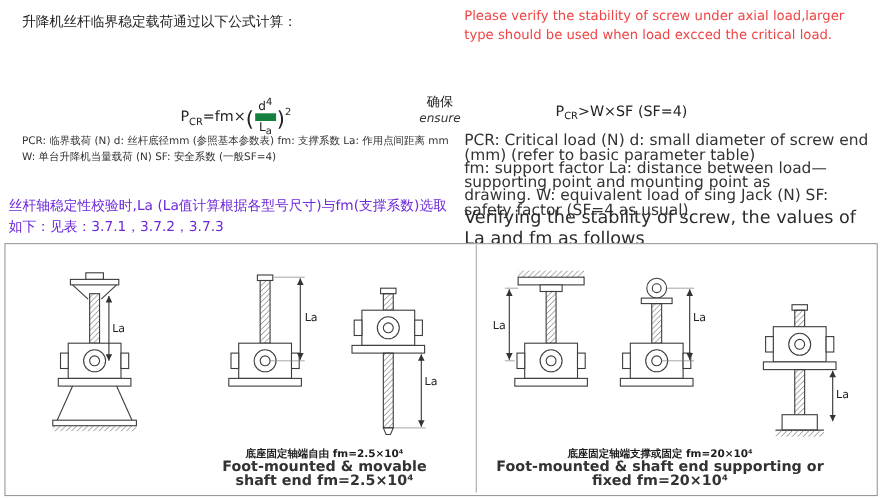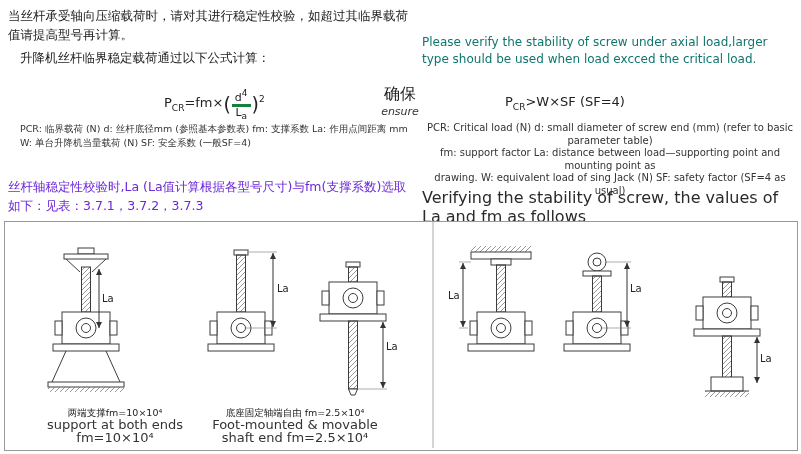--- a/index.html
+++ b/index.html
@@ -8,55 +8,54 @@
     width:801px;height:454px;
     background:#ffffff;
     font-family:"DejaVu Sans",sans-serif;
     color:#222;
     overflow:hidden;
   }
   .col-left{position:absolute;left:8px;top:6px;width:404px;}
   .col-right{position:absolute;left:422px;top:6px;width:374px;}
   .zh-para{font-size:12.5px;line-height:19px;color:#1c1c1c;}
   .zh-para.second{margin-top:4px;margin-left:12px;}
-  .en-para{font-size:12px;line-height:17px;color:#0f766e;margin-top:28px;}
+  .en-para{font-size:12px;line-height:17px;color:#ef4444;}
 
   .f-left{position:absolute;left:164px;top:88px;font-size:13px;white-space:nowrap;}
   .f-right{position:absolute;left:505px;top:94px;font-size:13px;white-space:nowrap;}
   .formula sub{font-size:9px;}
   .formula sup{font-size:9px;}
   .bigp{font-size:19px;vertical-align:-4px;}
   .frac{display:inline-block;vertical-align:-9px;text-align:center;font-size:11px;line-height:1.15;margin:0 1px;}
-  .frac .num{display:block;border-bottom:3px solid #15803d;padding:0 3px;text-align:center;}
+  .frac .num{display:block;border-bottom:7px solid #15803d;padding:0 3px;text-align:center;}
   .frac .den{display:block;padding:0 3px;}
 
   .ensure{position:absolute;left:372px;top:84px;width:56px;text-align:center;}
-  .ensure .zh{font-size:16px;text-align:center;}
+  .ensure .zh{font-size:12px;text-align:center;}
   .ensure .en{font-size:11px;color:#333;font-style:italic;}
 
   .defs-left{position:absolute;left:8px;top:122px;width:410px;font-size:9.5px;line-height:14px;color:#333;margin-left:12px;}
-  .defs-right{position:absolute;left:422px;top:122px;width:376px;font-size:10px;line-height:12.5px;color:#333;text-align:center;}
+  .defs-right{position:absolute;left:422px;top:122px;width:376px;font-size:14px;line-height:12.5px;color:#333;}
 
   .verify-left{position:absolute;left:8px;top:177px;width:404px;font-size:12.5px;line-height:19px;color:#6d28d9;}
   .verify-right{position:absolute;left:422px;top:188px;width:374px;font-size:16px;color:#2a2a2a;}
 
   .diagram-box{
     position:absolute;left:4px;top:221px;width:792px;height:228px;
     border:1px solid #999;background:#fff;
   }
   .diagram-box svg{position:absolute;left:0;top:0;}
   .la{stroke:none;fill:#222;font-size:10px;font-family:"DejaVu Sans",sans-serif;}
-  .cap{position:absolute;bottom:6px;text-align:center;font-size:9.5px;line-height:12.5px;color:#1c1c1c;}
+  .cap{position:absolute;bottom:6px;text-align:center;font-size:9.5px;line-height:12.5px;color:#1c1c1c;font-weight:bold;}
   .cap .cap-en{font-size:13px;color:#333;}
 </style>
 </head>
 <body>
 
 <div class="col-left">
-  <div class="zh-para">当丝杆承受轴向压缩载荷时，请对其进行稳定性校验，如超过其临界载荷值请提高型号再计算。</div>
   <div class="zh-para second">升降机丝杆临界稳定载荷通过以下公式计算：</div>
 </div>
 <div class="col-right">
   <div class="en-para">Please verify the stability of screw under axial load,larger type should be used when load excced the critical load.</div>
 </div>
 
 <div class="f-left formula">
   <span>P</span><sub>CR</sub><span>=fm×</span><span class="bigp">(</span><span class="frac"><span class="num"><span>d</span><sup>4</sup></span><span class="den"><span>L</span><sub>a</sub></span></span><span class="bigp">)</span><sup>2</sup>
 </div>
 
@@ -177,22 +176,22 @@
         <rect x="706" y="155" width="32" height="14" fill="#fff"></rect>
         <line x1="700" y1="169" x2="744" y2="169"></line>
         <rect x="700" y="169" width="44" height="6" fill="url(#hatch)" stroke="none"></rect>
         <line x1="752" y1="115" x2="752" y2="161" marker-start="url(#as)" marker-end="url(#ae)" stroke="#333"></line>
         <text x="755" y="140" class="la">La</text>
       </g>
 
     </g>
   </svg>
 
-  <div class="cap" style="left:20px;width:180px;">
-    <div class="cap-zh">两端支撑fm=10×10⁴</div>
-    <div class="cap-en">support at both ends fm=10×10⁴</div>
-  </div>
   <div class="cap" style="left:190px;width:200px;">
     <div class="cap-zh">底座固定轴端自由  fm=2.5×10⁴</div>
     <div class="cap-en">Foot-mounted &amp; movable shaft end fm=2.5×10⁴</div>
+  </div>
+  <div class="cap" style="left:445px;width:300px;">
+    <div class="cap-zh">底座固定轴端支撑或固定  fm=20×10⁴</div>
+    <div class="cap-en">Foot-mounted &amp;  shaft end supporting or fixed  fm=20×10⁴</div>
   </div>
 
 </div>
 
 </body></html>

